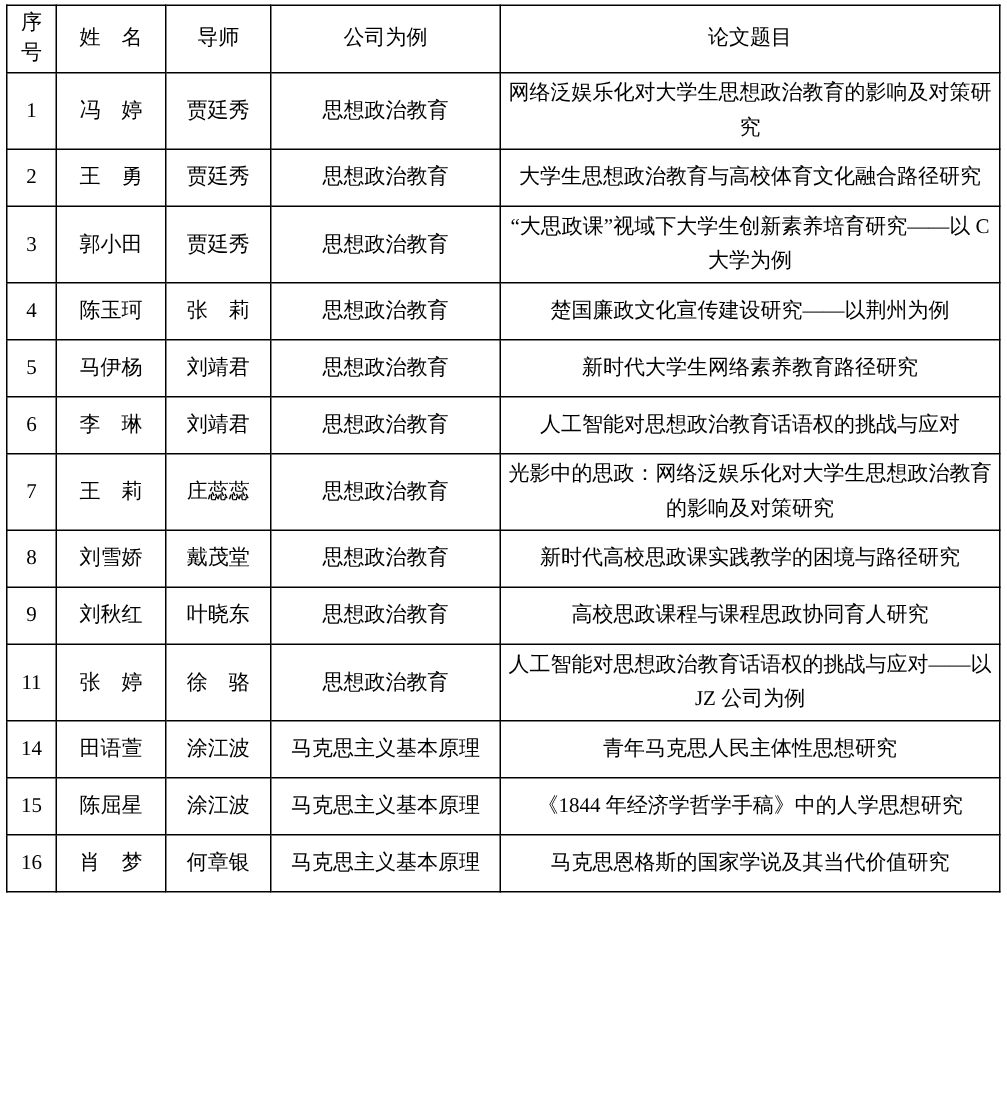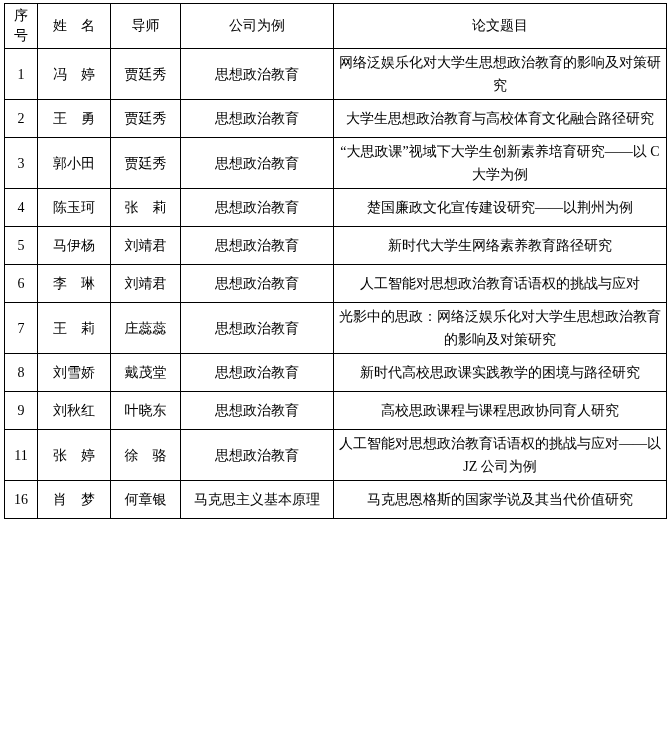--- a/index.html
+++ b/index.html
@@ -131,20 +131,34 @@
         <td>高校思政课程与课程思政协同育人研究</td>
       </tr>
       <tr>
         <td>11</td>
         <td>张　婷</td>
         <td>徐　骆</td>
         <td>思想政治教育</td>
         <td>人工智能对思想政治教育话语权的挑战与应对——以 JZ 公司为例</td>
       </tr>
       <tr>
+        <td>14</td>
+        <td>田语萱</td>
+        <td>涂江波</td>
+        <td>马克思主义基本原理</td>
+        <td>青年马克思人民主体性思想研究</td>
+      </tr>
+      <tr>
+        <td>15</td>
+        <td>陈屈星</td>
+        <td>涂江波</td>
+        <td>马克思主义基本原理</td>
+        <td>《1844 年经济学哲学手稿》中的人学思想研究</td>
+      </tr>
+      <tr>
         <td>16</td>
         <td>肖　梦</td>
         <td>何章银</td>
         <td>马克思主义基本原理</td>
         <td>马克思恩格斯的国家学说及其当代价值研究</td>
       </tr>
     </tbody>
 </table>
 
 </body></html>

